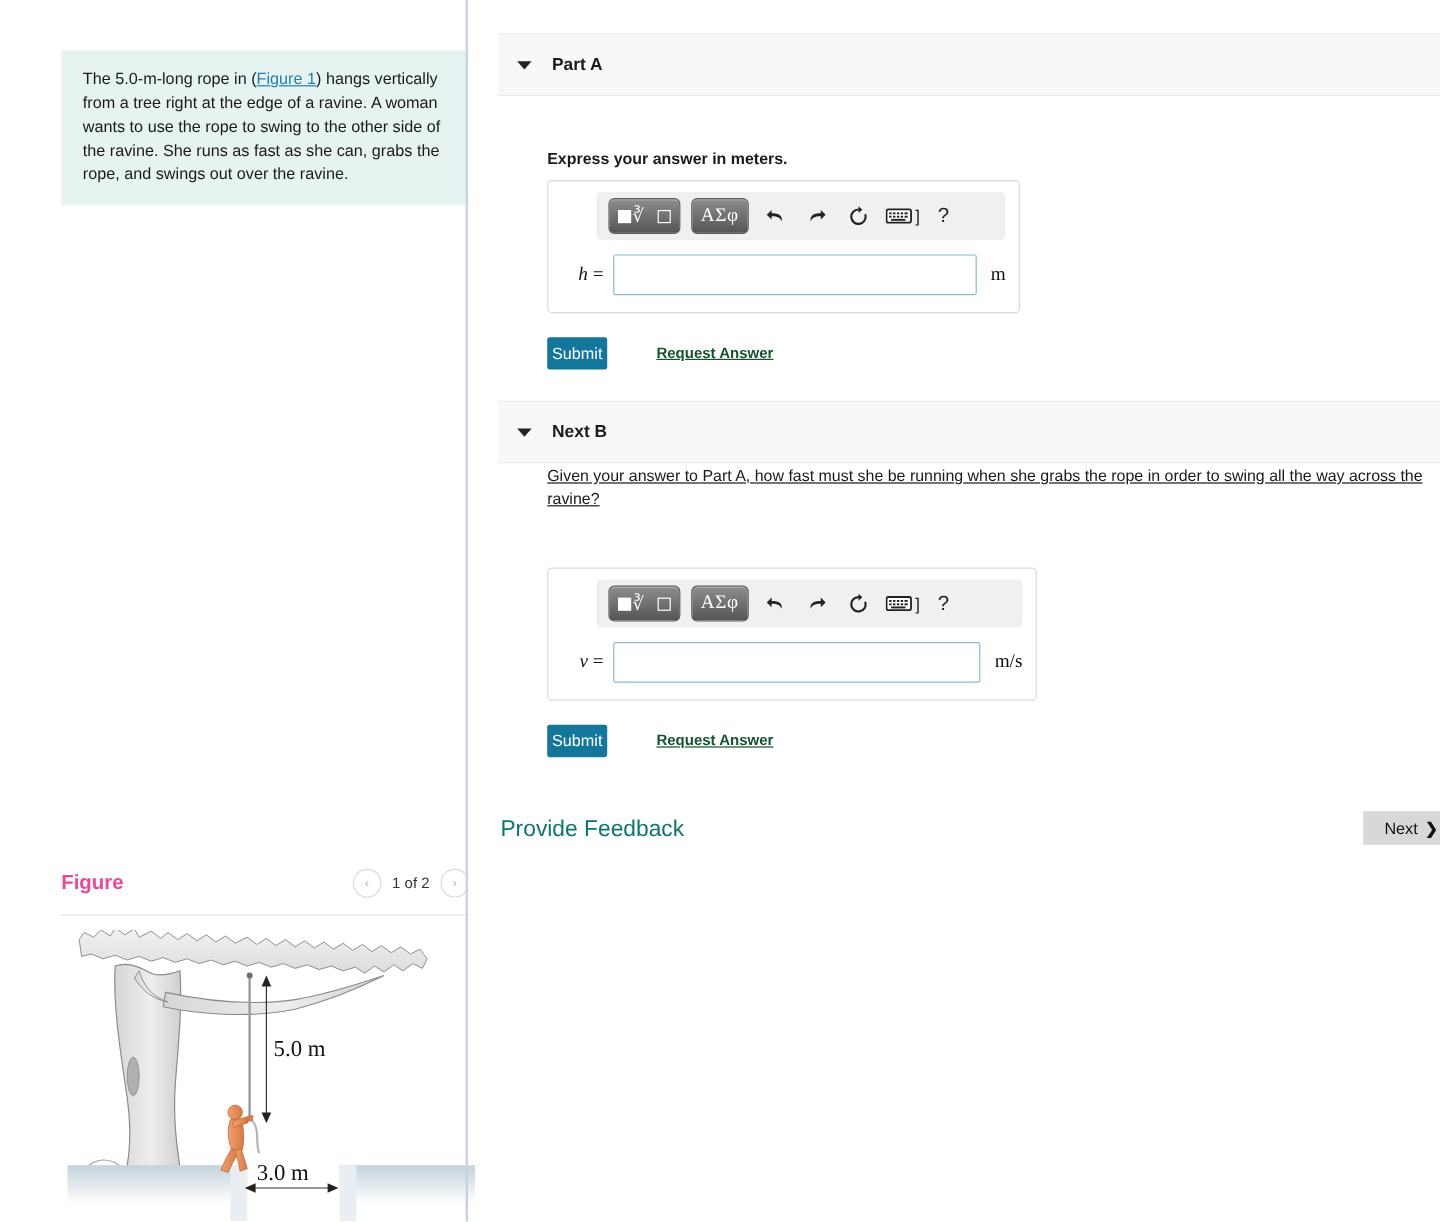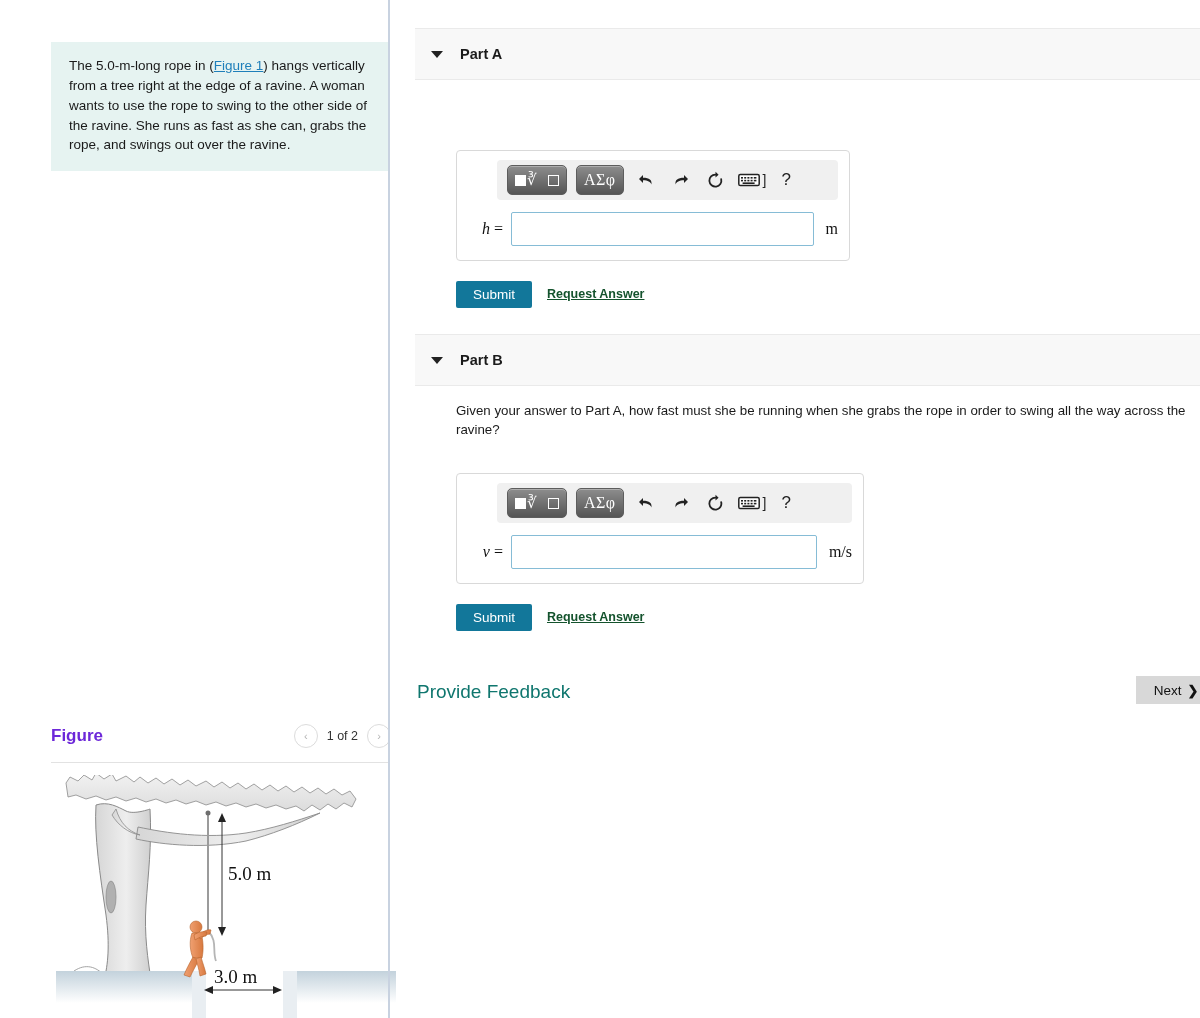--- a/index.html
+++ b/index.html
@@ -28,21 +28,21 @@
     background: #e6f3f1;
     font-size: 13.5px; line-height: 1.47; color: #1a1a1a;
   }
   .figure-link { color: #1f7fba; text-decoration: underline; cursor: pointer; }
 
   .figure-head {
     position: absolute; left: 35px; top: 724px; width: 340px; height: 46px;
   }
   .figure-title {
     position: absolute; left: 0; top: 2px;
-    font-size: 17px; font-weight: bold; color: #6d28d9;
+    font-size: 17px; font-weight: bold; color: #ec4899;
   }
   .fig-pager { position: absolute; right: 0; top: 0; display: flex; align-items: center; gap: 9px; }
   .pager-btn {
     width: 24px; height: 24px; border-radius: 50%;
     border: 1px solid #dcdcdc; background: #fff;
     display: flex; align-items: center; justify-content: center;
     color: #b4b4b4; font-size: 11px; cursor: pointer;
   }
   .pager-label { font-size: 12.5px; color: #333; }
   .figure-rule {
@@ -116,21 +116,21 @@
     border: 1px solid #86bcd6; border-radius: 2px; background: #fff;
     font-family: "Liberation Serif", serif; font-size: 15px;
     padding: 0 8px; outline: none; color: #111;
   }
   .unit-label {
     margin-left: 12px; font-family: "Liberation Serif", serif;
     font-size: 16px; color: #111; white-space: nowrap;
   }
 
   .submit-btn {
-    position: absolute; height: 27px; padding: 0 17px;
+    position: absolute; height: 27px; padding: 0 4px;
     background: #12779a; color: #fff; border: none; border-radius: 2px;
     font-family: "Liberation Sans", sans-serif; font-size: 13.5px;
     cursor: pointer;
   }
   .request-link {
     position: absolute; font-size: 12.5px; font-weight: bold;
     color: #14532d; text-decoration: underline; cursor: pointer;
   }
 
   .feedback-link {
@@ -243,20 +243,21 @@
 
   <div class="pane-divider"></div>
 
   <div class="right-pane">
 
     <div class="part-header" style="top:28px;">
       <div class="part-caret"></div>
       <div class="part-title">Part A</div>
     </div>
 
+    <div class="q-text q-emph" style="top:124px; width:730px;">Express your answer in meters.</div>
 
     <div class="answer-frame" style="left:66px; top:150px; width:394px;">
       <div class="mathbar">
         <div class="mbtn">
           <span class="sqrt-glyph">
             <span class="sq-box"></span>
             <svg width="20" height="20" viewBox="0 0 20 20">
               <text x="0" y="15" font-size="15" fill="#ffffff" font-family="Liberation Serif, serif">∛</text>
             </svg>
             <span class="sq-box hollow"></span>
@@ -305,24 +306,24 @@
         <input class="ans-input" type="text" value="" style="">
         <span class="unit-label">m</span>
       </div>
     </div>
 
     <button class="submit-btn" style="left:66px; top:281px;">Submit</button>
     <div class="request-link" style="left:157px; top:287px;">Request Answer</div>
 
     <div class="part-header" style="top:334px;">
       <div class="part-caret"></div>
-      <div class="part-title">Part B</div>
-    </div>
-
-    <div class="q-text" style="top:402px; width:745px;">Given your answer to Part A, how fast must she be running when she grabs the rope in order to swing all the way across the ravine?</div>
+      <div class="part-title">Next B</div>
+    </div>
+
+    <div class="q-text" style="top:388px; width:745px;text-decoration:underline;">Given your answer to Part A, how fast must she be running when she grabs the rope in order to swing all the way across the ravine?</div>
 
     <div class="answer-frame" style="left:66px; top:473px; width:408px;">
       <div class="mathbar">
         <div class="mbtn">
           <span class="sqrt-glyph">
             <span class="sq-box"></span>
             <svg width="20" height="20" viewBox="0 0 20 20">
               <text x="0" y="15" font-size="15" fill="#ffffff" font-family="Liberation Serif, serif">∛</text>
             </svg>
             <span class="sq-box hollow"></span>

